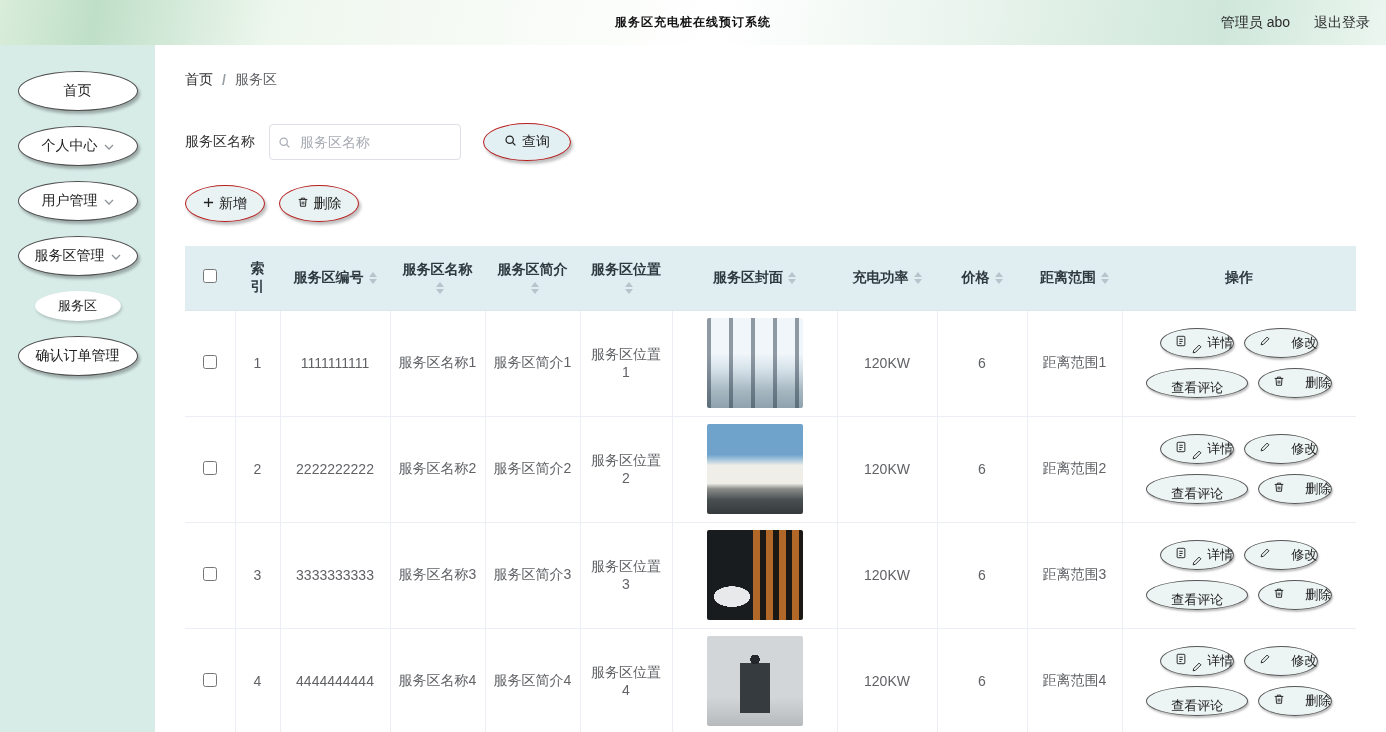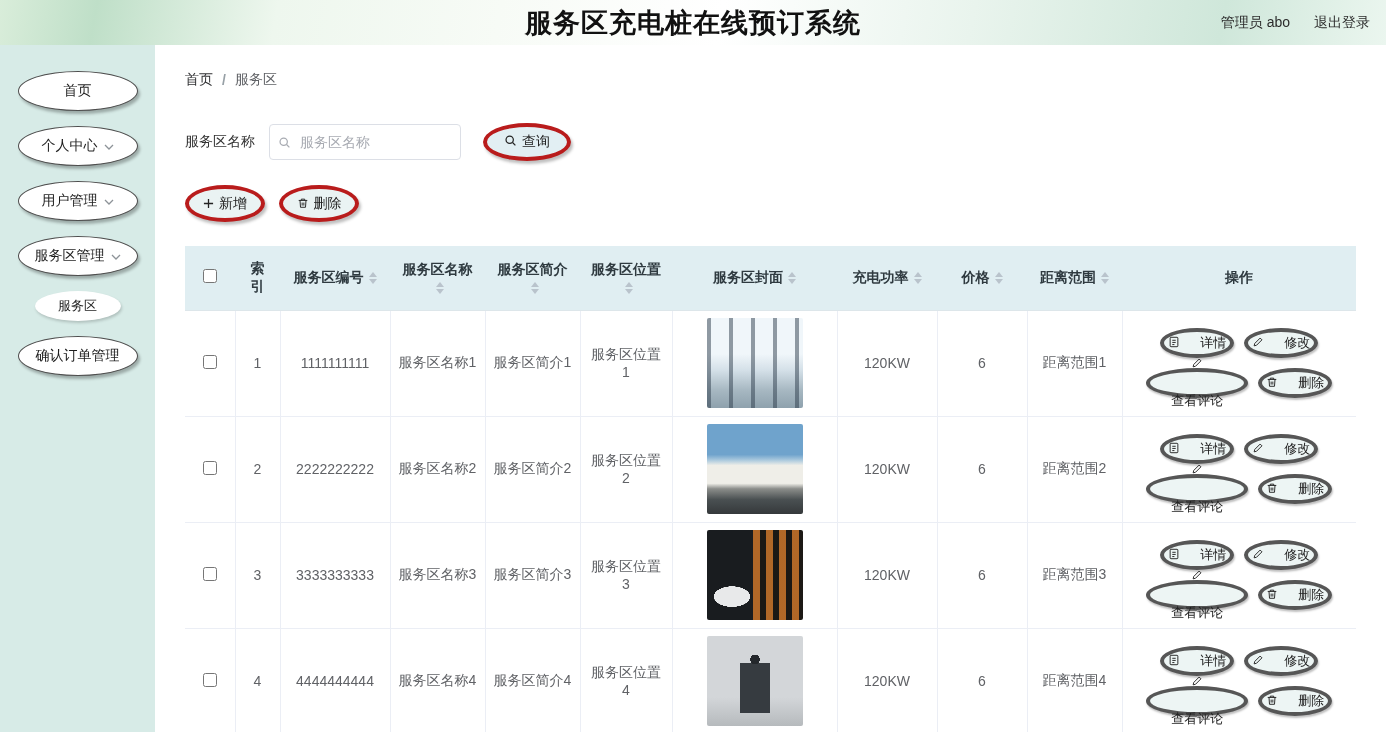--- a/index.html
+++ b/index.html
@@ -4,21 +4,21 @@
 <style>
   * { box-sizing:border-box; margin:0; padding:0; }
   html,body { width:1386px; height:732px; overflow:hidden;
     font-family:"Liberation Sans","DejaVu Sans",sans-serif; background:#fff; }
 
   
   .topbar { position:relative; height:45px;
     background:linear-gradient(100deg,#d9edda 0%,#bfdfc8 7%,#eef7ee 20%,#f7fbf6 36%,#ffffff 52%,#e9f4ed 70%,#cfe7da 88%,#ebf6ef 100%);
     display:flex; align-items:center; }
   .topbar .title { position:absolute; left:0; right:0; text-align:center;
-    font-size:27px; font-weight:bold; color:#111; letter-spacing:1px; }
+    font-size:12px; font-weight:bold; color:#111; letter-spacing:1px; }
   .topbar .right { position:absolute; right:16px; display:flex; gap:24px;
     font-size:14px; color:#2b2b2b; z-index:2; }
   .topbar .right .logout { cursor:pointer; }
 
   
   .layout { display:flex; height:687px; }
   .sidebar { width:155px; background:#d7ebe7; padding-top:26px; flex-shrink:0;
     display:flex; flex-direction:column; align-items:center; gap:15px; }
   .pill { background:#fff; border:1px solid #4e4e4e; border-radius:50%;
     width:120px; height:40px; display:flex; align-items:center; justify-content:center;
@@ -40,23 +40,23 @@
   
   .search-row { display:flex; align-items:center; gap:14px; margin-bottom:24px; }
   .search-row .lab { font-size:14px; color:#333; }
   .input-wrap { position:relative; }
   .input-wrap input { width:192px; height:36px; border:1px solid #dcdfe6; border-radius:4px;
     padding:0 10px 0 30px; font-size:14px; color:#606266; outline:none; background:#fff; }
   .input-wrap input::placeholder { color:#a8abb2; }
   .input-wrap .mag { position:absolute; left:9px; top:11px; color:#a8abb2; }
 
   .btn { display:inline-flex; align-items:center; justify-content:center; gap:5px;
-    border:4px solid #b91c1c; border-radius:50%; background:#eaf3f3; font-size:14px;
+    border:1px solid #b91c1c; border-radius:50%; background:#eaf3f3; font-size:14px;
     color:#222; box-shadow:2px 3px 3px rgba(0,0,0,0.25); cursor:pointer;
-    font-family:Liberation Sans, sans-serif; white-space:nowrap; }
+    font-family:Liberation Mono, monospace; white-space:nowrap; }
   .btn.query { width:88px; height:38px; background:#e2eff3; margin-left:8px; }
   .toolbar { display:flex; gap:14px; margin-bottom:20px; }
   .btn.add, .btn.del { width:80px; height:37px; }
 
   
   table { width:100%; border-collapse:collapse; table-layout:fixed;margin-top:24px; }
   thead th { background:#e0eef2; height:64px; font-size:14px; color:#2f3a40;
     font-weight:bold; padding:6px 10px; border-bottom:1px solid #dde6ea;
     text-align:center; vertical-align:middle; }
   tbody td { border-bottom:1px solid #ebeef5; border-right:1px solid #ebeef5;
@@ -84,21 +84,21 @@
       repeating-linear-gradient(90deg, rgba(186,108,40,0.95) 0 7px, rgba(28,24,20,0.95) 7px 13px) no-repeat 100% 0 / 52% 100%,
       linear-gradient(180deg,#191c1f 0 100%); }
   .cover-4 { background:
       radial-gradient(circle 8px at 50% 26%, #24282c 0 60%, rgba(0,0,0,0) 61%),
       linear-gradient(#363b40,#363b40) no-repeat 50% 68% / 30px 50px,
       linear-gradient(180deg,#d3d6d9 0 68%, #b6babd 100%); }
 
   
   .ops-wrap { display:flex; flex-wrap:wrap; gap:10px 10px; justify-content:center; align-items:center; }
   .btn.sm { height:30px; font-size:13px; gap:20px; background:#edf5f4; border-color:#565656;
-    box-shadow:1px 2px 2px rgba(0,0,0,0.25); }
+    box-shadow:1px 2px 2px rgba(0,0,0,0.25);justify-content:flex-end; }
   .w72 { width:74px; } .w100 { width:102px;flex-direction:column; }
   svg { flex-shrink:0; }
 </style>
 </head>
 <body>
 
 <div class="topbar">
   <div class="title">服务区充电桩在线预订系统</div>
   <div class="right">
     <span>管理员 abo</span>

